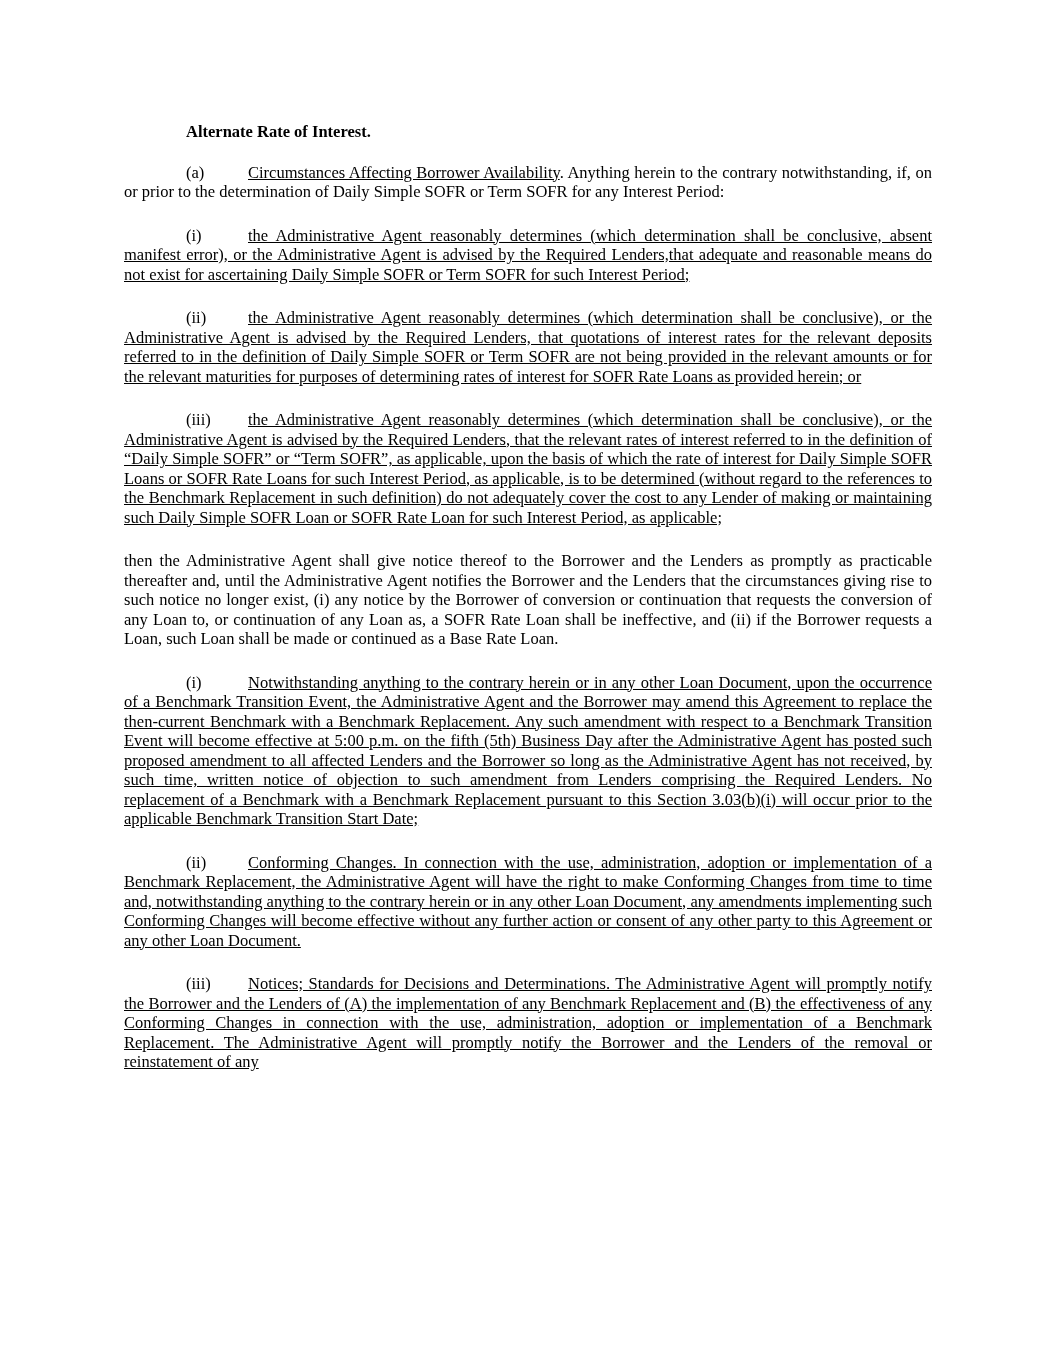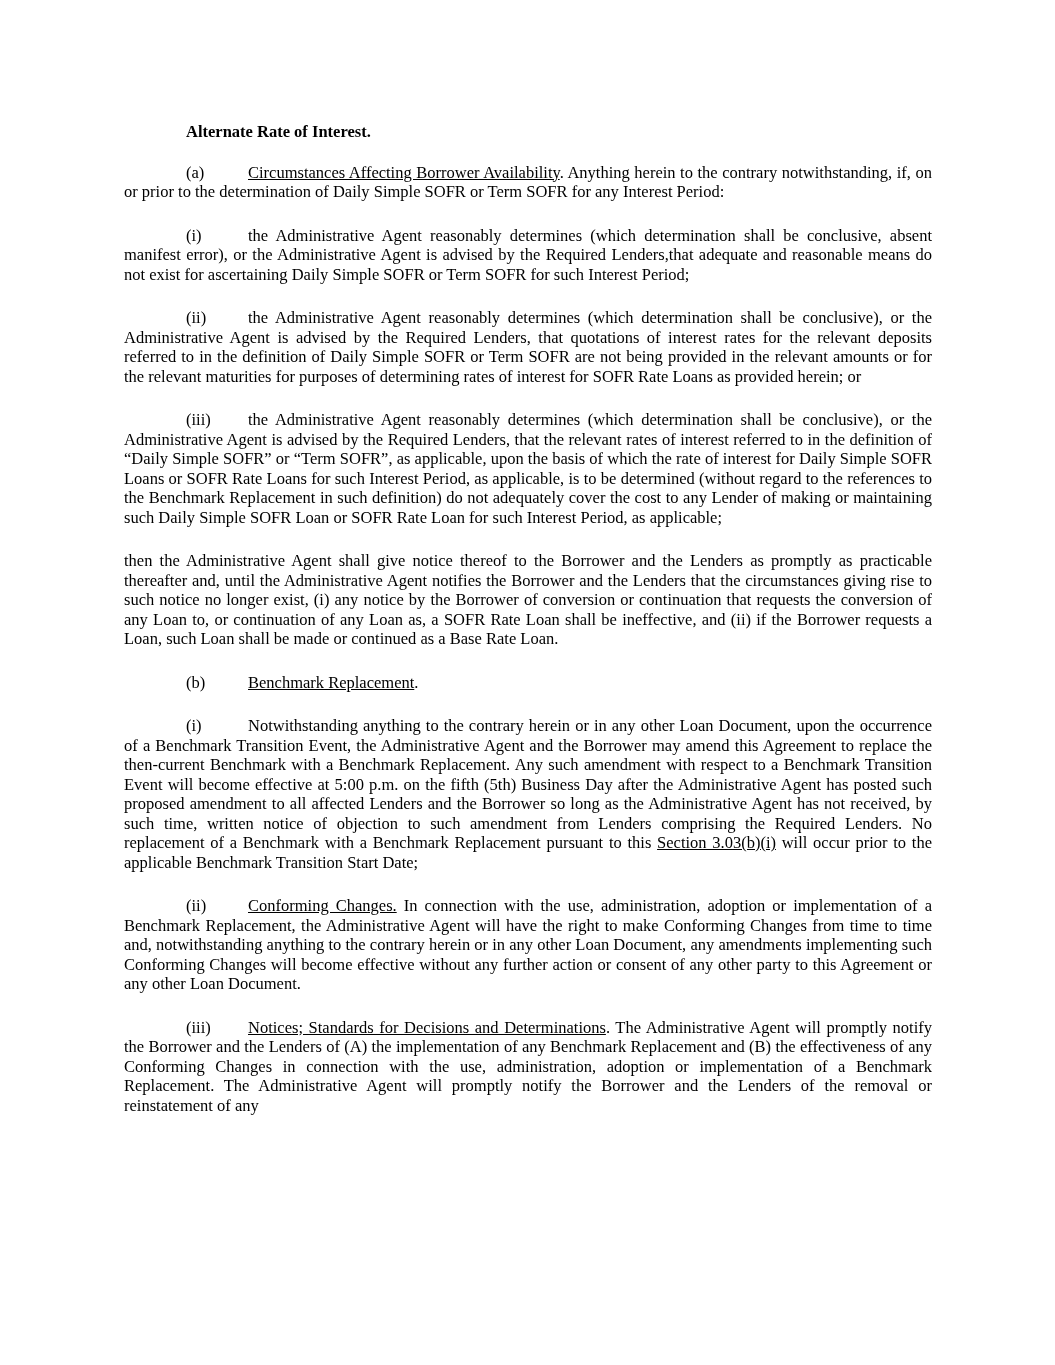--- a/index.html
+++ b/index.html
@@ -29,20 +29,21 @@
     text-indent: 62px;
     font-weight: bold;
     text-align: left;
   }
   .first-indent {
     text-indent: 62px;
   }
   .sub {
     margin-left: 124px;
     text-indent: 62px;
+    text-decoration: underline;
   }
   .label {
     display: inline-block;
     width: 62px;
     text-indent: 0;
   }
   .u {
     text-decoration: underline;
   }
   .page-number {
@@ -65,21 +66,20 @@
   <p class="para first-indent"><span class="label">(a)</span><span class="u">Circumstances Affecting Borrower Availability</span><span>. Anything herein to the contrary notwithstanding, if, on or prior to the determination of Daily Simple SOFR or Term SOFR for any Interest Period:</span></p>
 
   <p class="para sub"><span class="label">(i)</span><span>the Administrative Agent reasonably determines (which determination shall be conclusive, absent manifest error), or the Administrative Agent is advised by the Required Lenders,that adequate and reasonable means do not exist for ascertaining Daily Simple SOFR or Term SOFR for such Interest Period;</span></p>
 
   <p class="para sub"><span class="label">(ii)</span><span>the Administrative Agent reasonably determines (which determination shall be conclusive), or the Administrative Agent is advised by the Required Lenders, that quotations of interest rates for the relevant deposits referred to in the definition of Daily Simple SOFR or Term SOFR are not being provided in the relevant amounts or for the relevant maturities for purposes of determining rates of interest for SOFR Rate Loans as provided herein; or</span></p>
 
   <p class="para sub"><span class="label">(iii)</span><span>the Administrative Agent reasonably determines (which determination shall be conclusive), or the Administrative Agent is advised by the Required Lenders, that the relevant rates of interest referred to in the definition of “Daily Simple SOFR” or “Term SOFR”, as applicable, upon the basis of which the rate of interest for Daily Simple SOFR Loans or SOFR Rate Loans for such Interest Period, as applicable, is to be determined (without regard to the references to the Benchmark Replacement in such definition) do not adequately cover the cost to any Lender of making or maintaining such Daily Simple SOFR Loan or SOFR Rate Loan for such Interest Period, as applicable;</span></p>
 
   <p class="para"><span>then the Administrative Agent shall give notice thereof to the Borrower and the Lenders as promptly as practicable thereafter and, until the Administrative Agent notifies the Borrower and the Lenders that the circumstances giving rise to such notice no longer exist, (i) any notice by the Borrower of conversion or continuation that requests the conversion of any Loan to, or continuation of any Loan as, a SOFR Rate Loan shall be ineffective, and (ii) if the Borrower requests a Loan, such Loan shall be made or continued as a Base Rate Loan.</span></p>
 
-  <p class="para first-indent"><span class="label">(b)</span><span class="u">Benchmark Replacement</span><span>.</span></p>
 
   <p class="para sub"><span class="label">(i)</span><span>Notwithstanding anything to the contrary herein or in any other Loan Document, upon the occurrence of a Benchmark Transition Event, the Administrative Agent and the Borrower may amend this Agreement to replace the then-current Benchmark with a Benchmark Replacement. Any such amendment with respect to a Benchmark Transition Event will become effective at 5:00 p.m. on the fifth (5th) Business Day after the Administrative Agent has posted such proposed amendment to all affected Lenders and the Borrower so long as the Administrative Agent has not received, by such time, written notice of objection to such amendment from Lenders comprising the Required Lenders. No replacement of a Benchmark with a Benchmark Replacement pursuant to this </span><span class="u">Section 3.03(b)(i)</span><span> will occur prior to the applicable Benchmark Transition Start Date;</span></p>
 
   <p class="para sub"><span class="label">(ii)</span><span class="u">Conforming Changes.</span><span> In connection with the use, administration, adoption or implementation of a Benchmark Replacement, the Administrative Agent will have the right to make Conforming Changes from time to time and, notwithstanding anything to the contrary herein or in any other Loan Document, any amendments implementing such Conforming Changes will become effective without any further action or consent of any other party to this Agreement or any other Loan Document.</span></p>
 
   <p class="para sub"><span class="label">(iii)</span><span class="u">Notices; Standards for Decisions and Determinations</span><span>. The Administrative Agent will promptly notify the Borrower and the Lenders of (A) the implementation of any Benchmark Replacement and (B) the effectiveness of any Conforming Changes in connection with the use, administration, adoption or implementation of a Benchmark Replacement. The Administrative Agent will promptly notify the Borrower and the Lenders of the removal or reinstatement of any</span></p>
 
   <div class="page-number">41</div>
 
 </div>

